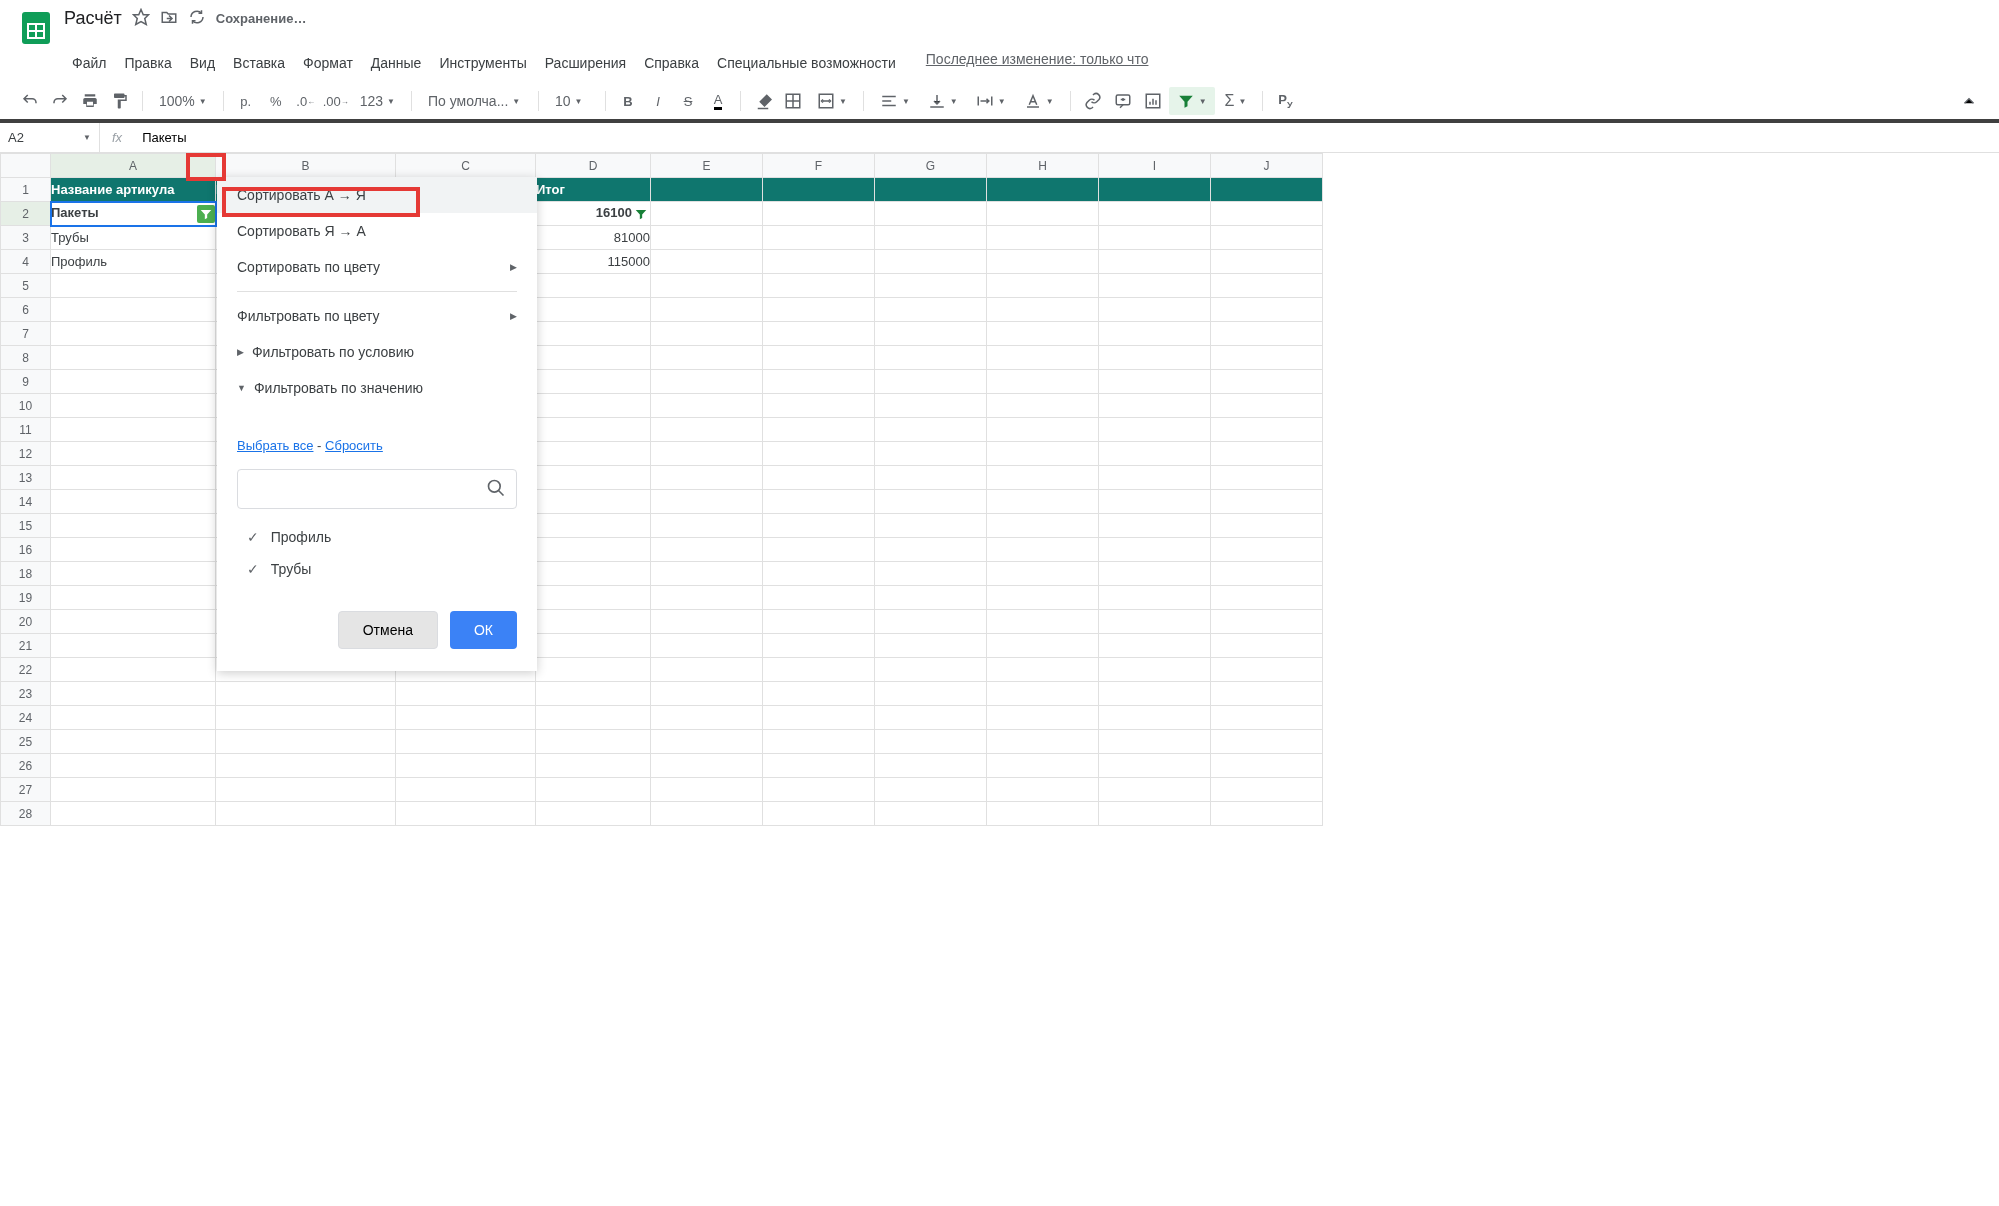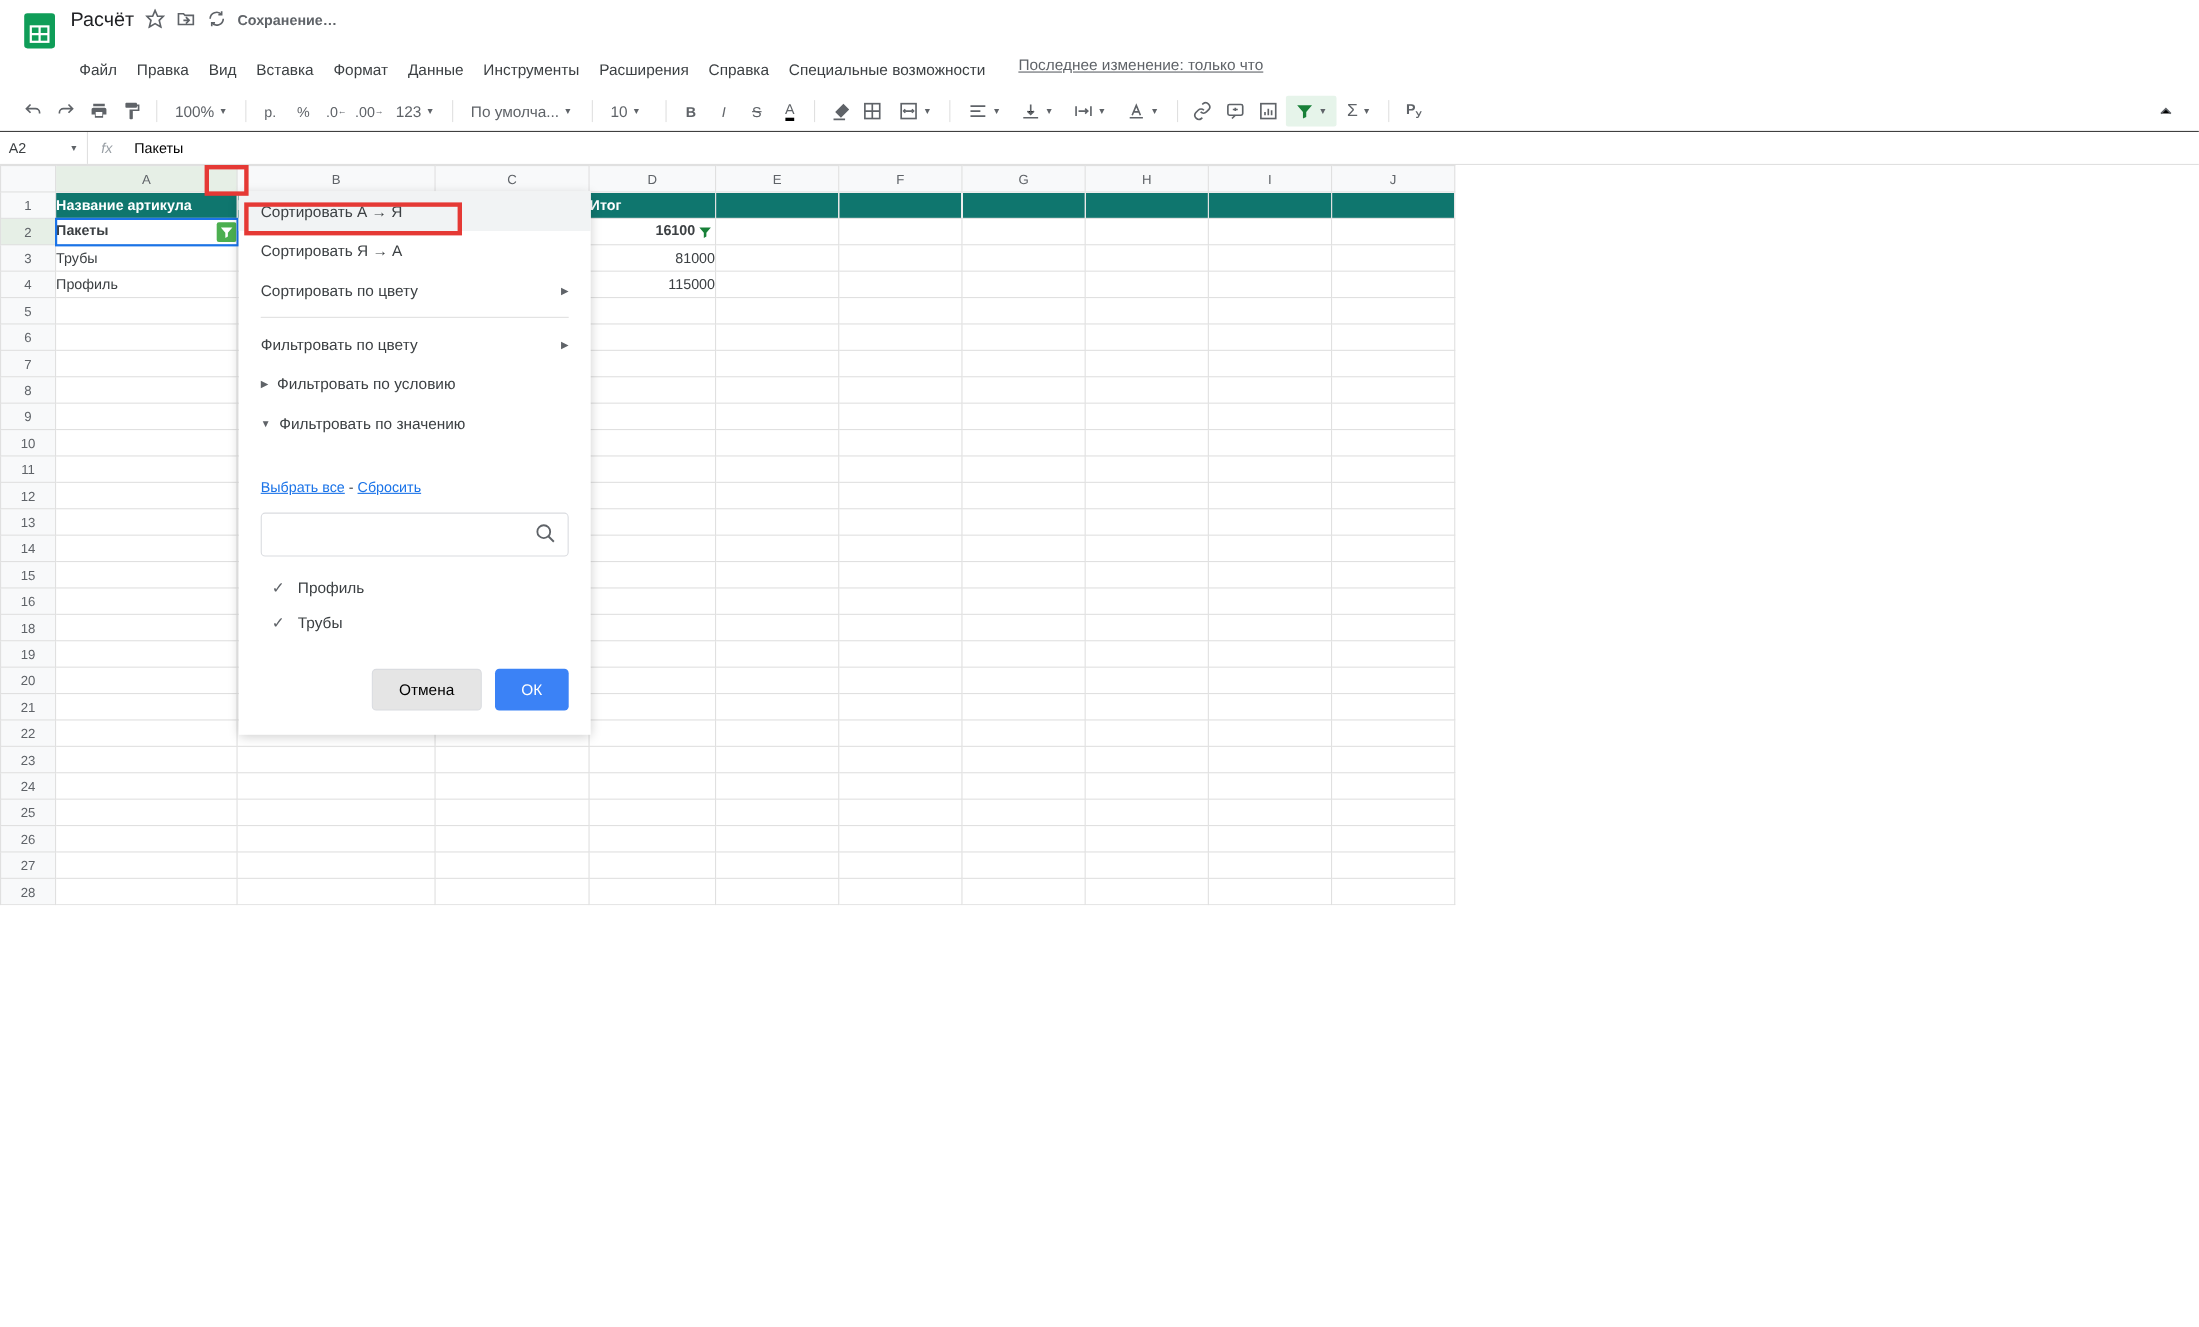--- a/index.html
+++ b/index.html
@@ -12,31 +12,31 @@
   .title-area { flex: 1; }
   .title-row { display: flex; align-items: center; gap: 10px; }
   .doc-title { font-size: 18px; color: #202124; }
   .title-icon { color: #5f6368; cursor: pointer; }
   .saving { color: #5f6368; font-size: 13px; font-weight: bold; }
   .menu-bar { display: flex; gap: 2px; margin-top: 22px; }
   .menu-item { padding: 4px 8px; cursor: pointer; border-radius: 4px; font-size: 14px; }
   .last-change { margin-left: 20px; color: #5f6368; text-decoration: underline; cursor: pointer; font-size: 14px; }
   
   
-  .toolbar { display: flex; align-items: center; padding: 4px 16px; border-bottom: 1px solid #404040; margin-top: 8px; gap: 2px; }
+  .toolbar { display: flex; align-items: center; padding: 4px 16px; border-bottom: 4px solid #404040; margin-top: 8px; gap: 2px; }
   .tb-btn { display: flex; align-items: center; justify-content: center; min-width: 28px; height: 28px; cursor: pointer; border-radius: 2px; color: #5f6368; }
   .tb-sep { width: 1px; height: 20px; background: #e0e0e0; margin: 0 6px; }
   .tb-select { display: flex; align-items: center; gap: 4px; padding: 0 8px; height: 28px; cursor: pointer; color: #5f6368; font-size: 14px; }
   .tb-dropdown-arrow { font-size: 8px; color: #5f6368; }
   .filter-active { background: #e6f4ea; border-radius: 2px; }
   .filter-active svg { color: #188038; }
   
   
   .formula-bar { display: flex; align-items: center; border-bottom: 1px solid #e0e0e0; height: 30px; }
-  .cell-ref { width: 80px; padding: 0 8px; border-right: 1px solid #e0e0e0; display: flex; align-items: center; justify-content: space-between; height: 100%; }
+  .cell-ref { width: 100px; padding: 0 8px; border-right: 1px solid #e0e0e0; display: flex; align-items: center; justify-content: space-between; height: 100%; }
   .fx-label { padding: 0 12px; color: #9aa0a6; font-style: italic; }
   .formula-input { flex: 1; padding: 0 8px; border: none; outline: none; font-size: 13px; }
   
   
   .spreadsheet { position: relative; }
   .grid { border-collapse: collapse; table-layout: fixed; }
   .grid th, .grid td { border: 1px solid #e0e0e0; padding: 0; }
   .corner { width: 50px; height: 24px; background: #f8f9fa; }
   .col-header { background: #f8f9fa; text-align: center; font-weight: normal; color: #5f6368; height: 24px; font-size: 12px; }
   .row-header { background: #f8f9fa; text-align: center; font-weight: normal; color: #5f6368; width: 50px; font-size: 12px; }

